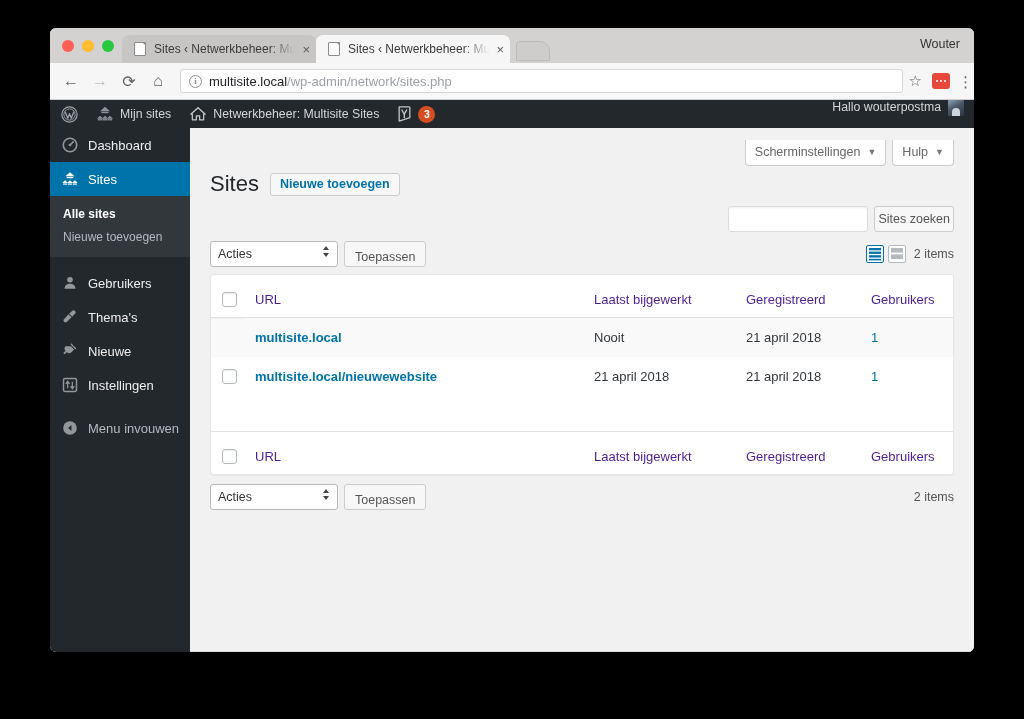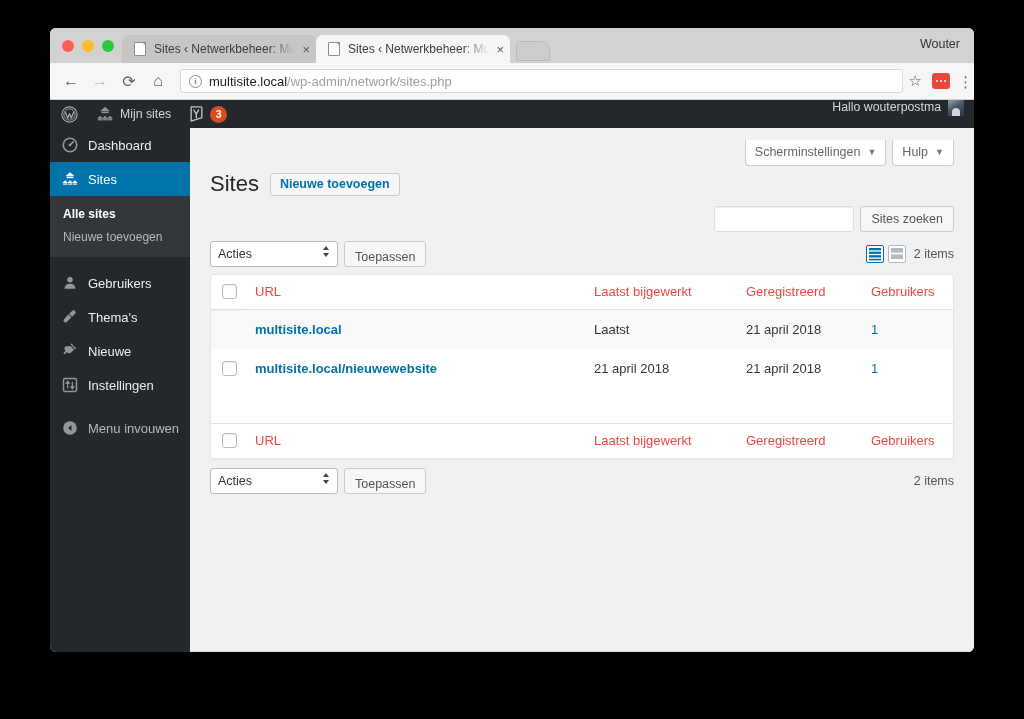--- a/index.html
+++ b/index.html
@@ -207,21 +207,21 @@
   }
 
   .search-box { display: flex; justify-content: flex-end; gap: 6px; margin-top: 7px; }
   .search-input {
     width: 140px; height: 26px;
     border: 1px solid #ddd; border-radius: 3px; background: #fff;
     box-shadow: inset 0 1px 2px rgba(0,0,0,.07);
   }
   .search-btn {
     background: #f7f7f7; border: 1px solid #ccc; border-radius: 3px;
-    font-size: 12.5px; color: #555; padding: 0 10px; height: 26px;
+    font-size: 12.5px; color: #555; padding: 0 3px; height: 26px;
   }
 
   .tablenav {
     display: flex; align-items: center; gap: 6px;
     margin-top: 8px; height: 28px;
   }
   .wp-select {
     position: relative;
     width: 128px; height: 26px;
     background: #fff; border: 1px solid #bbb; border-radius: 3px;
@@ -247,21 +247,21 @@
 
   
   table.wp-list {
     width: 100%; border-collapse: separate; border-spacing: 0;
     background: #fff; border: 1px solid #e5e5e5; border-radius: 3px;
     margin-top: 6px; box-shadow: 0 1px 1px rgba(0,0,0,.04);
     font-size: 13px;
   }
   table.wp-list th, table.wp-list td { text-align: left; vertical-align: top; }
   table.wp-list thead th, table.wp-list tfoot th {
-    padding: 9px 10px 10px 10px; font-weight: normal; color: #ef4444;
+    padding: 17px 10px 10px 10px; font-weight: normal; color: #4c1d95;
   }
   table.wp-list thead th { border-bottom: 1px solid #e1e1e1; }
   table.wp-list tfoot th { border-top: 1px solid #e1e1e1; }
   th.col-cb, td.col-cb { width: 34px; padding-left: 11px !important; padding-right: 0 !important; }
   th.col-users, td.col-users { color: #32373c; width: 92px; }
   th.col-updated, td.col-updated { width: 152px; }
   th.col-registered, td.col-registered { width: 125px; }
   table.wp-list tbody td { padding: 12px 10px 12px 10px; color: #32373c; }
   tbody tr.alt td { background: #f9f9f9; }
   tbody tr.row-tall td { padding-bottom: 47px; }
@@ -349,20 +349,26 @@
         <path d="M4.5 12 L7.5 14.6 V15.2 H1.5 V14.6 Z" fill="#a0a5aa"></path>
         <path d="M15.5 12 L18.5 14.6 V15.2 H12.5 V14.6 Z" fill="#a0a5aa"></path>
         <path d="M10 12 L13 14.6 V15.2 H7 V14.6 Z" fill="#a0a5aa"></path>
         <rect x="2" y="15.7" width="5" height="1.4" fill="#a0a5aa"></rect>
         <rect x="7.5" y="15.7" width="5" height="1.4" fill="#a0a5aa"></rect>
         <rect x="13" y="15.7" width="5" height="1.4" fill="#a0a5aa"></rect>
       </svg>
       <span>Mijn sites</span>
     </div>
 
+    <div class="ab-item">
+      <svg class="ico" viewBox="0 0 20 20">
+        <path d="M10 3 L18 10.2 L16.3 10.2 L16.3 16.5 L11.8 16.5 L11.8 12.2 L8.2 12.2 L8.2 16.5 L3.7 16.5 L3.7 10.2 L2 10.2 Z" fill="none" stroke="#e5e5e5" stroke-width="1.4" stroke-linejoin="round"></path>
+      </svg>
+      <span>Netwerkbeheer: Multisite Sites</span>
+    </div>
 
     <div class="ab-item">
       <svg class="yoast-ico" viewBox="0 0 16 18">
         <path d="M2 1 h11 a1 1 0 0 1 1 1 v11 l-12 4 Z" fill="none" stroke="#c3c4c6" stroke-width="1.5" stroke-linejoin="round"></path>
         <path d="M5 4.5 L7.8 9.2 L7.8 13" fill="none" stroke="#c3c4c6" stroke-width="1.6" stroke-linecap="round"></path>
         <path d="M10.4 4.5 L8 8.6" fill="none" stroke="#c3c4c6" stroke-width="1.6" stroke-linecap="round"></path>
       </svg>
       <span class="badge">3</span>
     </div>
 
@@ -516,21 +522,21 @@
               <th class="col-users">Gebruikers</th>
             </tr>
           </thead>
 
           <tbody>
             <tr class="alt">
               <td class="col-cb"></td>
               <td>
                 <a class="site-link">multisite.local</a>
               </td>
-              <td class="col-updated">Laatst</td>
+              <td class="col-updated">Nooit</td>
               <td class="col-registered">21 april 2018</td>
               <td class="col-users">
                 <a class="num-link">1</a>
               </td>
             </tr>
 
             <tr class="row-tall">
               <td class="col-cb">
                 <span class="cb"></span>
               </td>

